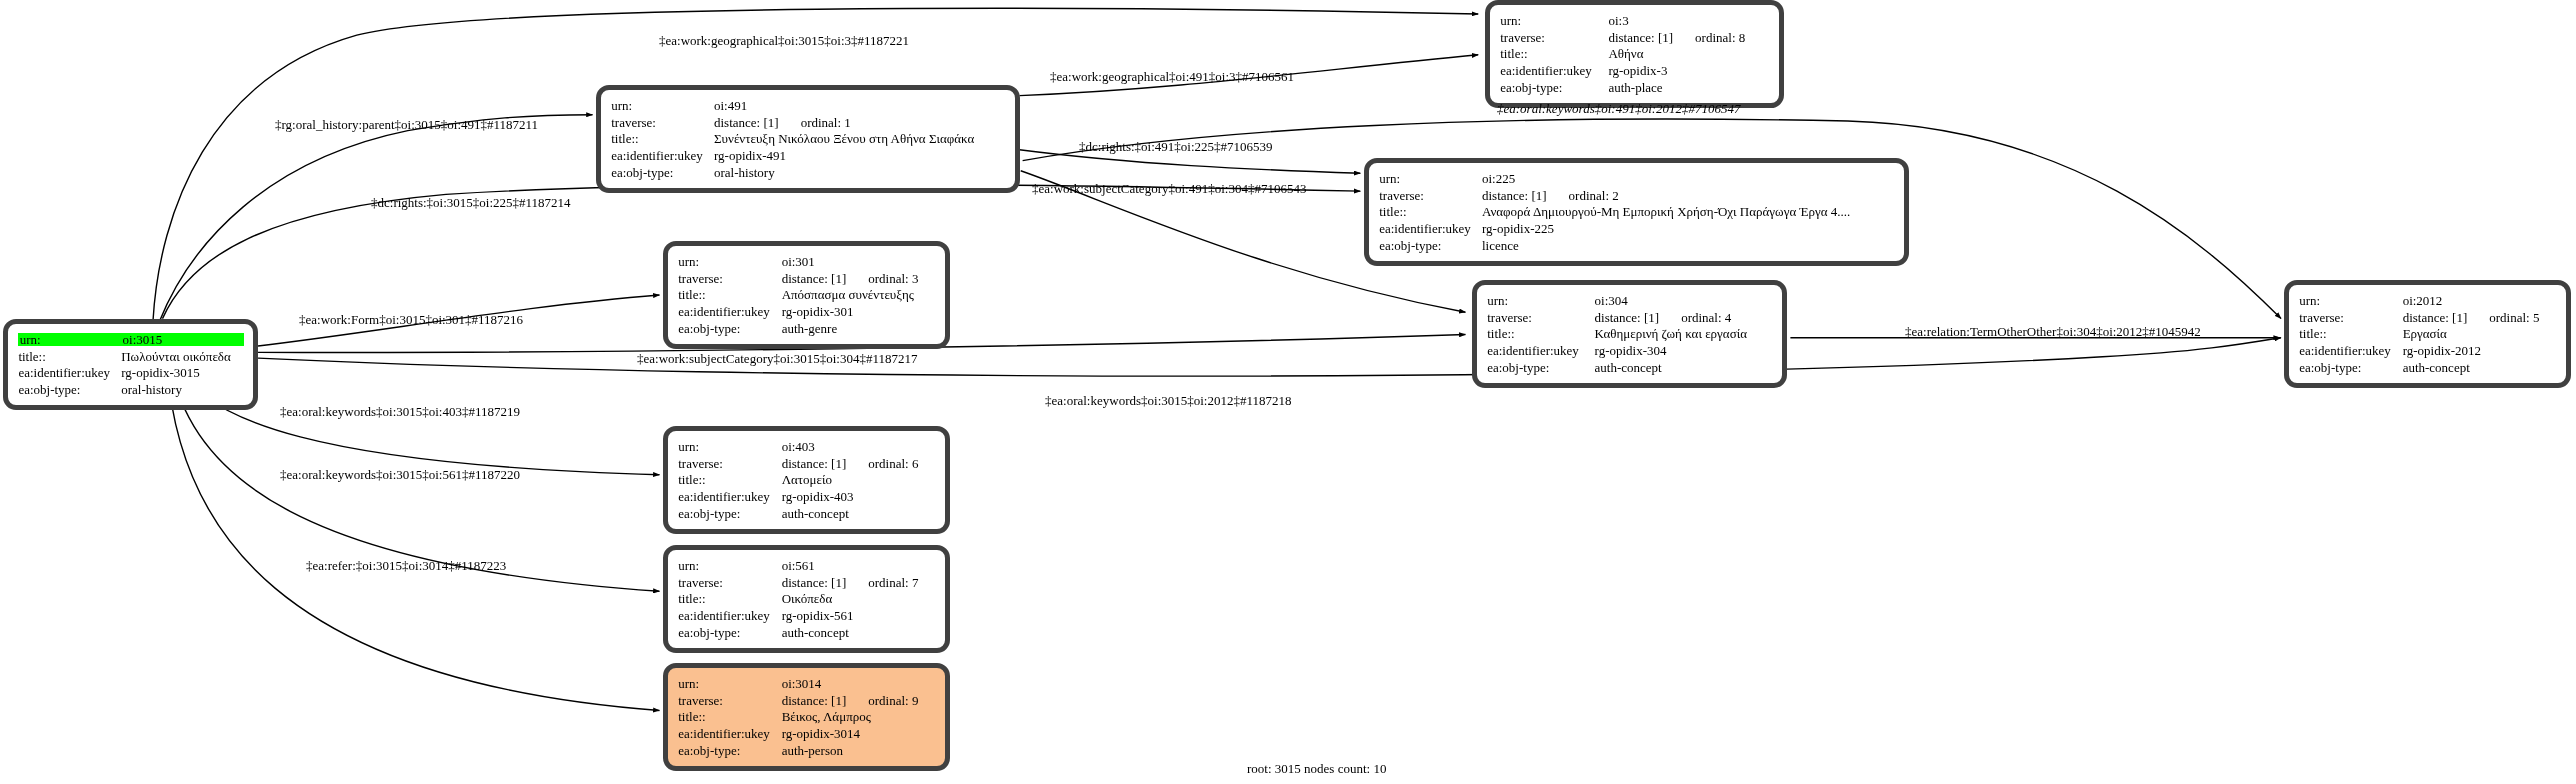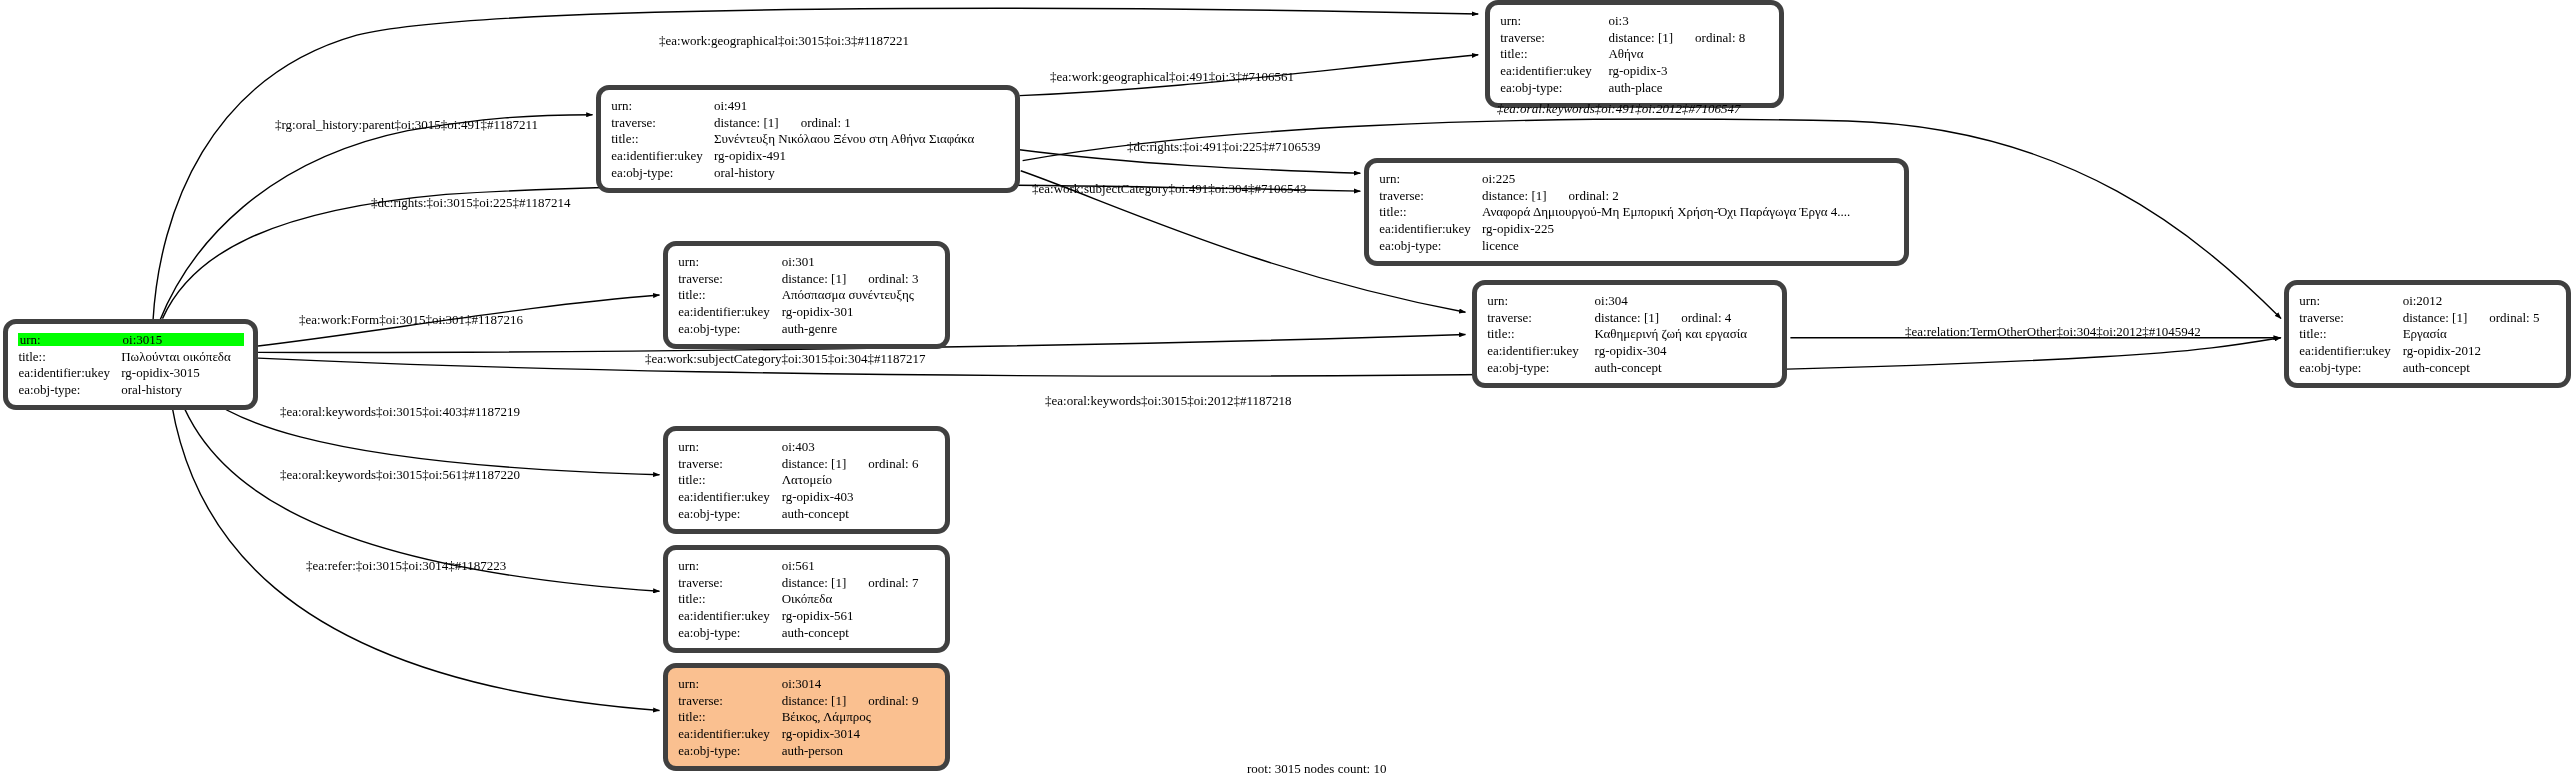--- a/index.html
+++ b/index.html
@@ -383,26 +383,26 @@
         <td class="k">ea:obj-type:</td>
         <td class="v">auth-person</td>
       </tr>
     </tbody>
       </table>
   </div>
 
   <div class="edge-label" style="left:659px; top:6.4px;margin-top:28px;">‡ea:work:geographical‡oi:3015‡oi:3‡#1187221</div>
   <div class="edge-label" style="left:1050px; top:70px;">‡ea:work:geographical‡oi:491‡oi:3‡#7106561</div>
   <div class="edge-label" style="left:275px;  top:118px;">‡rg:oral_history:parent‡oi:3015‡oi:491‡#1187211</div>
-  <div class="edge-label" style="left:1079px; top:140px;margin-left:48px;">‡dc:rights:‡oi:491‡oi:225‡#7106539</div>
+  <div class="edge-label" style="left:1079px; top:140px;">‡dc:rights:‡oi:491‡oi:225‡#7106539</div>
   <div class="edge-label" style="left:1497px; top:102px;font-style:italic;">‡ea:oral:keywords‡oi:491‡oi:2012‡#7106547</div>
   <div class="edge-label" style="left:371px;  top:196px;">‡dc:rights:‡oi:3015‡oi:225‡#1187214</div>
   <div class="edge-label" style="left:1032px; top:182px;">‡ea:work:subjectCategory‡oi:491‡oi:304‡#7106543</div>
   <div class="edge-label" style="left:299px;  top:313px;">‡ea:work:Form‡oi:3015‡oi:301‡#1187216</div>
-  <div class="edge-label" style="left:637px; top:352px;margin-left:8px;">‡ea:work:subjectCategory‡oi:3015‡oi:304‡#1187217</div>
+  <div class="edge-label" style="left:637px; top:352px;">‡ea:work:subjectCategory‡oi:3015‡oi:304‡#1187217</div>
   <div class="edge-label" style="left:1905px; top:325px;">‡ea:relation:TermOtherOther‡oi:304‡oi:2012‡#1045942</div>
   <div class="edge-label" style="left:1045px; top:394px;">‡ea:oral:keywords‡oi:3015‡oi:2012‡#1187218</div>
   <div class="edge-label" style="left:280px;  top:405px;">‡ea:oral:keywords‡oi:3015‡oi:403‡#1187219</div>
   <div class="edge-label" style="left:280px;  top:468px;">‡ea:oral:keywords‡oi:3015‡oi:561‡#1187220</div>
   <div class="edge-label" style="left:306px;  top:559px;">‡ea:refer:‡oi:3015‡oi:3014‡#1187223</div>
 
   <div class="footer-note" style="left:1247px; top:761px;text-align:center;">root: 3015 nodes count: 10</div>
 
 </div>
 

